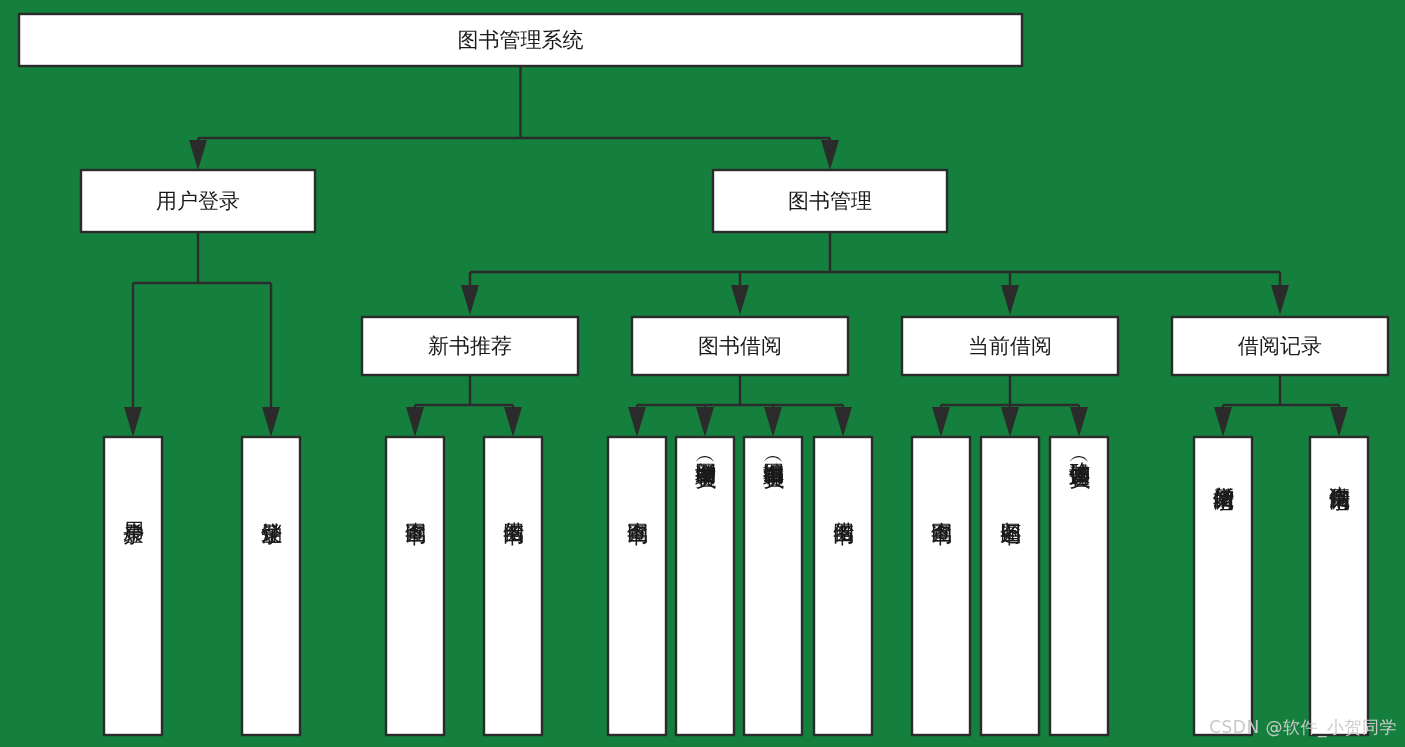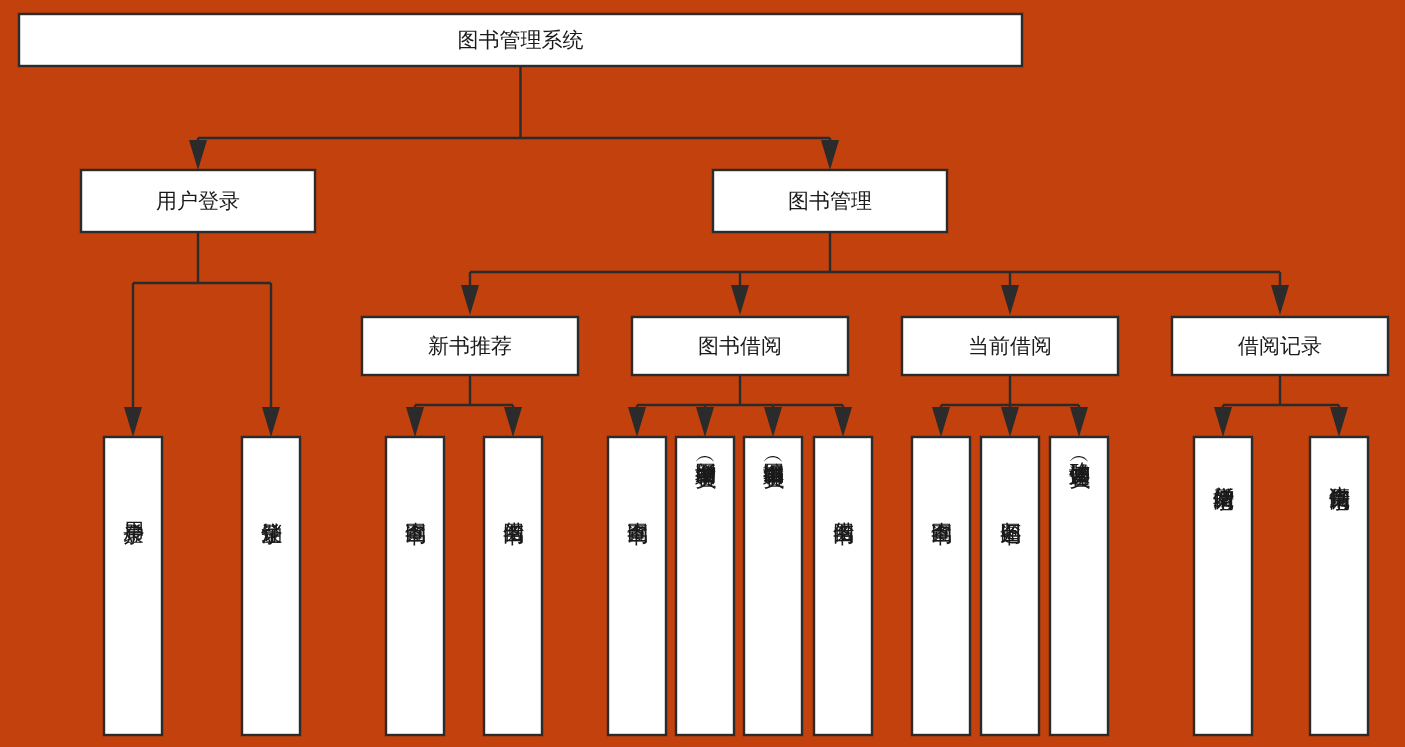--- a/index.html
+++ b/index.html
@@ -8,21 +8,21 @@
     padding: 0;
     background: #ffffff;
   }
   body {
     font-family: "DejaVu Sans", "Liberation Sans", sans-serif;
   }
   #diagram-root {
     position: relative;
     width: 1405px;
     height: 747px;
-    background: #c2410c;
+    background: #15803d;
     overflow: hidden;
   }
   svg#tree-svg {
     position: absolute;
     top: 0;
     left: 0;
     width: 1405px;
     height: 747px;
     display: block;
   }
@@ -242,13 +242,14 @@
   </div>
 
   <div class="vtext-wrap" style="left:1194px; top:437px; width:58px; height:298px;">
     <span class="vtext" style="margin-top:32px;">新增借阅记录</span>
   </div>
 
   <div class="vtext-wrap" style="left:1310px; top:437px; width:58px; height:298px;">
     <span class="vtext" style="margin-top:32px;">查询借阅记录</span>
   </div>
 
+  <div class="watermark">CSDN @软件_小贺同学</div>
 </div>
 
 </body></html>

